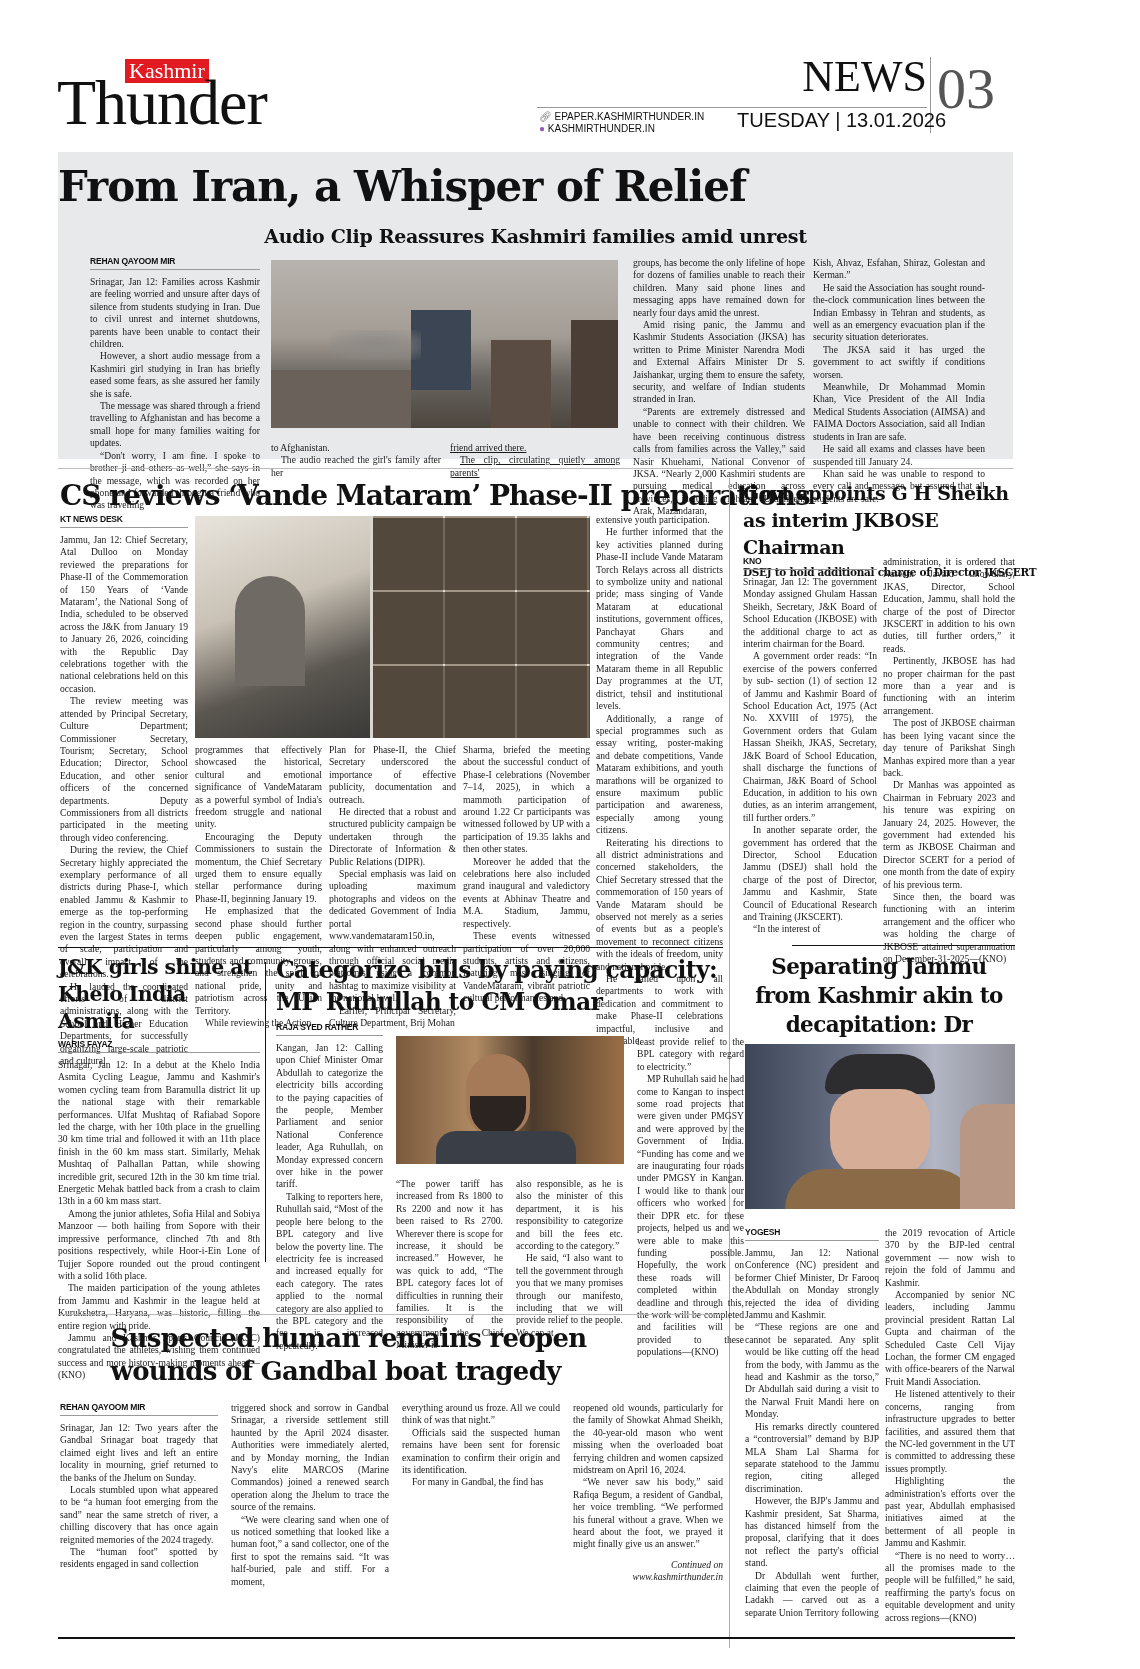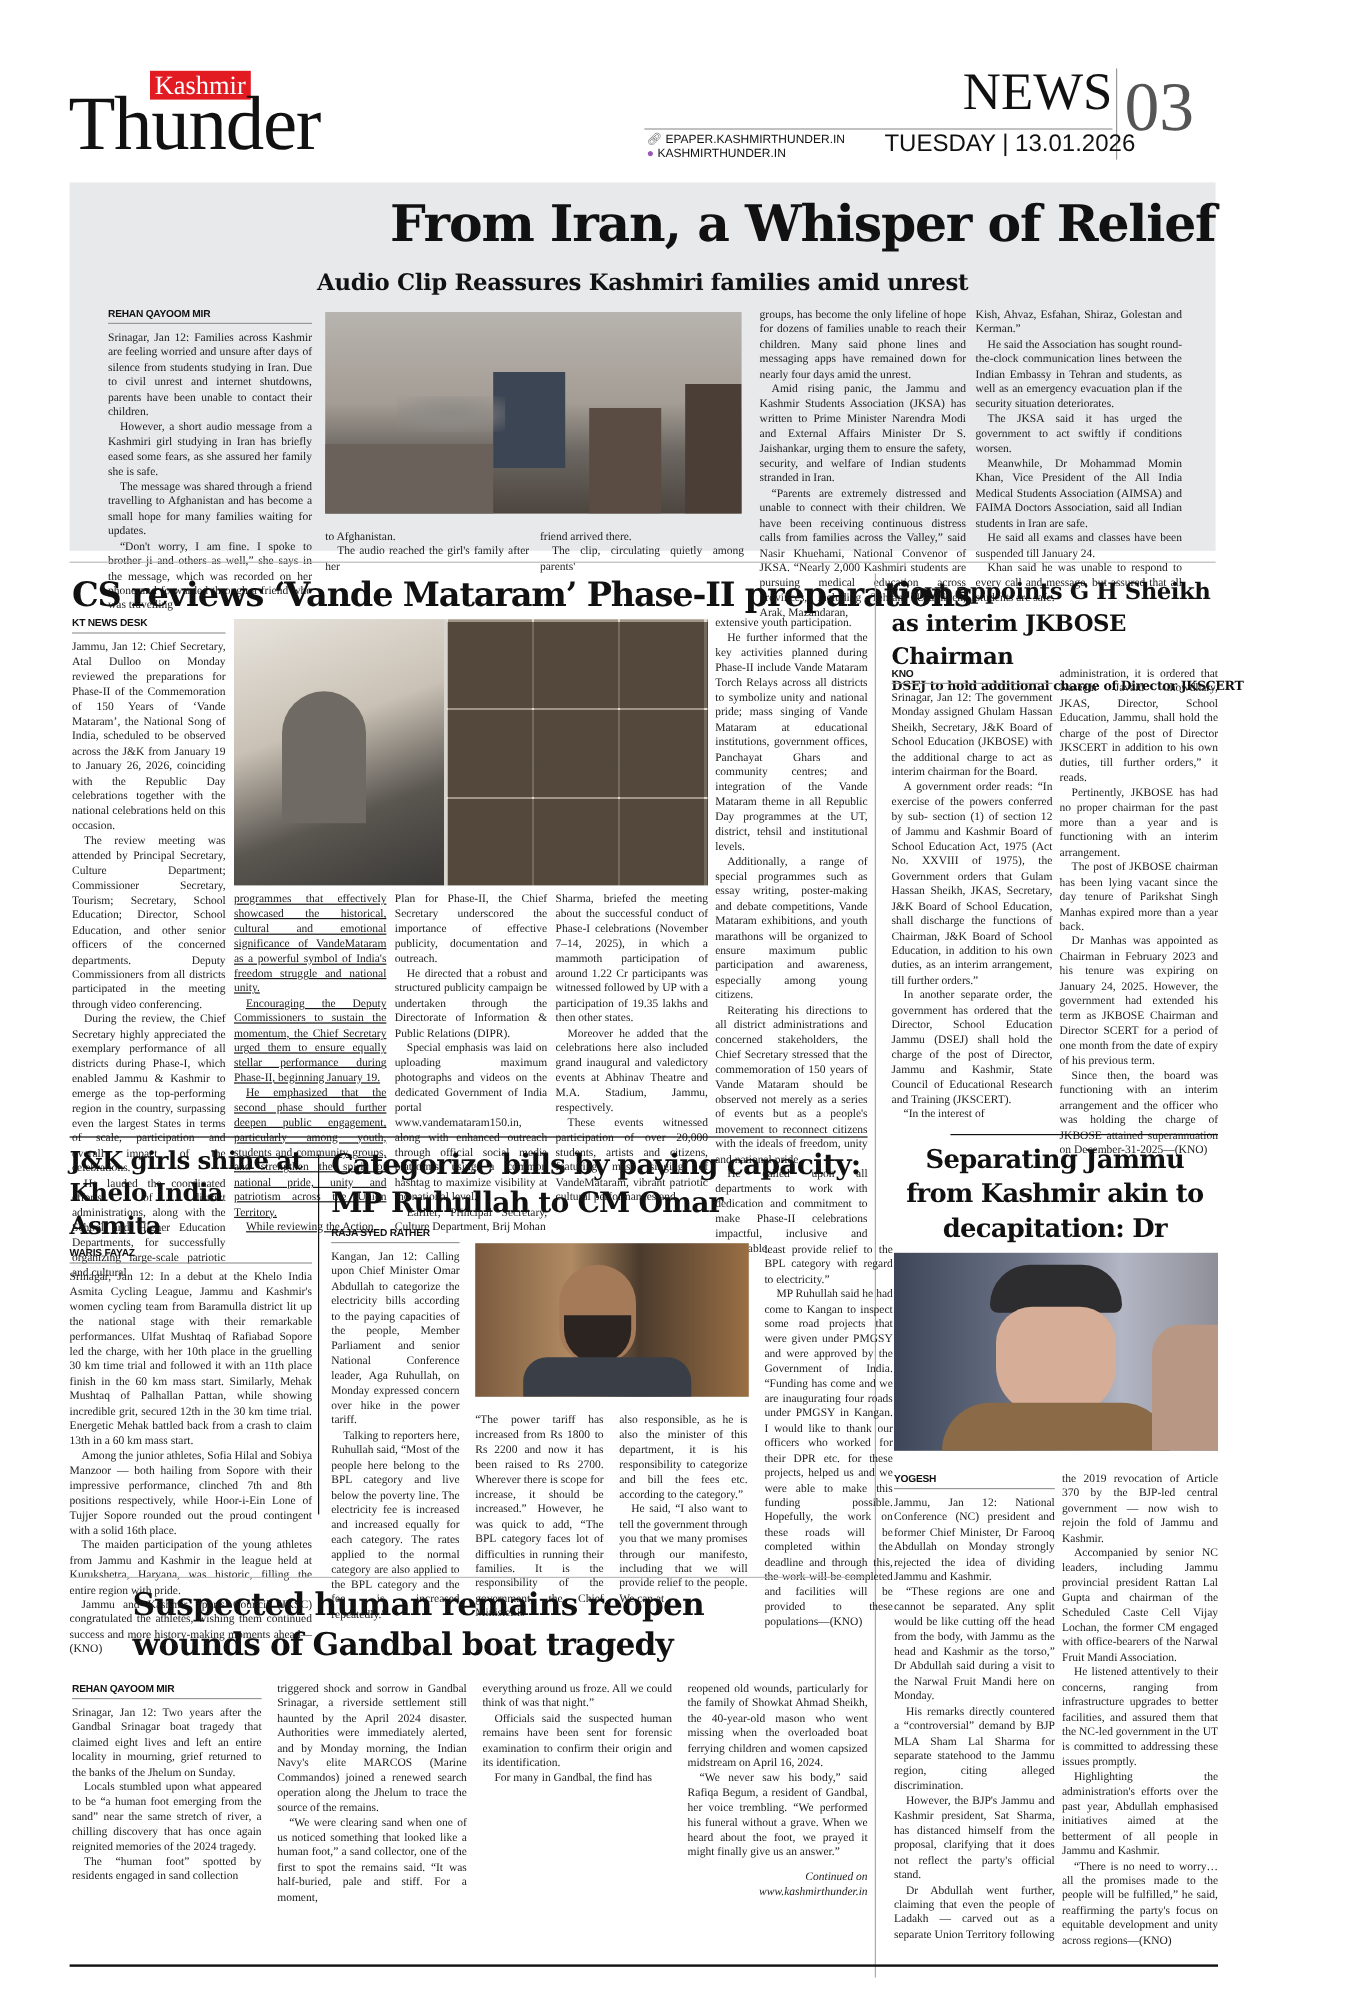--- a/index.html
+++ b/index.html
@@ -36,21 +36,21 @@
     <span>EPAPER.KASHMIRTHUNDER.IN</span>
   </div>
   <div class="abs sans" style="left:484px;top:68px;font-size:10px;line-height:12px;">
     <span style="color:#9b59b6;">●</span>
     <span>KASHMIRTHUNDER.IN</span>
   </div>
   <div class="abs sans" style="left:682px;top:55px;font-size:20px;line-height:20px;">TUESDAY | 13.01.2026</div>
 </div>
 
 <div class="abs" style="left:58px;top:152px;width:955px;height:307px;background:#e8e9eb;">
-  <div class="abs hl" style="left:0;width:100%;top:10px;text-align:right;font-size:42px;line-height:50px;">From Iran, a Whisper of Relief</div>
+  <div class="abs hl" style="left:0;width:100%;top:10px;text-align:left;font-size:42px;line-height:50px;">From Iran, a Whisper of Relief</div>
   <div class="abs hl" style="left:0;width:100%;top:72px;text-align:center;font-size:19px;line-height:24px;letter-spacing:-0.3px;">Audio Clip Reassures Kashmiri families amid unrest</div>
   <div class="abs" style="left:32px;top:104px;width:170px;">
     <div class="byline">REHAN QAYOOM MIR</div>
     <div class="body-text">
       <p class="first">Srinagar, Jan 12: Families across Kashmir are feeling worried and unsure after days of silence from students studying in Iran. Due to civil unrest and internet shutdowns, parents have been unable to contact their children.</p>
       <p>However, a short audio message from a Kashmiri girl studying in Iran has briefly eased some fears, as she assured her family she is safe.</p>
       <p>The message was shared through a friend travelling to Afghanistan and has become a small hope for many families waiting for updates.</p>
       <p>“Don't worry, I am fine. I spoke to brother ji and others as well,” she says in the message, which was recorded on her phone and forwarded through a friend who was travelling</p>
     </div>
   </div>
@@ -58,21 +58,21 @@
     <div class="abs" style="left:140px;top:50px;width:60px;height:80px;background:#3c4554;"></div>
     <div class="abs" style="left:220px;top:80px;width:60px;height:88px;background:#5a4c42;"></div>
     <div class="abs" style="left:0;top:110px;width:140px;height:58px;background:#6a625a;"></div>
     <div class="abs" style="left:300px;top:60px;width:47px;height:108px;background:#4a3e36;"></div>
     <div class="abs" style="left:60px;top:70px;width:90px;height:30px;background:radial-gradient(#8d8a86,transparent);"></div>
   </div>
   <div class="abs body-text" style="left:213px;top:290px;width:170px;">
     <p class="first">to Afghanistan.</p>
     <p>The audio reached the girl's family after her</p>
   </div>
-  <div class="abs body-text" style="left:392px;top:290px;width:170px;">
+  <div class="abs body-text" style="left:392px;top:290px;width:170px;text-decoration:underline;">
     <p class="first">friend arrived there.</p>
     <p>The clip, circulating quietly among parents'</p>
   </div>
   <div class="abs body-text" style="left:575px;top:105px;width:172px;">
     <p class="first">groups, has become the only lifeline of hope for dozens of families unable to reach their children. Many said phone lines and messaging apps have remained down for nearly four days amid the unrest.</p>
     <p>Amid rising panic, the Jammu and Kashmir Students Association (JKSA) has written to Prime Minister Narendra Modi and External Affairs Minister Dr S. Jaishankar, urging them to ensure the safety, security, and welfare of Indian students stranded in Iran.</p>
     <p>“Parents are extremely distressed and unable to connect with their children. We have been receiving continuous distress calls from families across the Valley,” said Nasir Khuehami, National Convenor of JKSA. “Nearly 2,000 Kashmiri students are pursuing medical education across provinces, including Tehran, Urumiyeh, Arak, Mazandaran,</p>
   </div>
   <div class="abs body-text" style="left:755px;top:105px;width:172px;">
     <p class="first">Kish, Ahvaz, Esfahan, Shiraz, Golestan and Kerman.”</p>
@@ -94,21 +94,21 @@
       <p>The review meeting was attended by Principal Secretary, Culture Department; Commissioner Secretary, Tourism; Secretary, School Education; Director, School Education, and other senior officers of the concerned departments. Deputy Commissioners from all districts participated in the meeting through video conferencing.</p>
       <p>During the review, the Chief Secretary highly appreciated the exemplary performance of all districts during Phase-I, which enabled Jammu &amp; Kashmir to emerge as the top-performing region in the country, surpassing even the largest States in terms of scale, participation and overall impact of the celebrations.</p>
       <p>He lauded the coordinated efforts of district administrations, along with the School and Higher Education Departments, for successfully organizing large-scale patriotic and cultural</p>
     </div>
   </div>
   <div class="abs photo" style="left:137px;top:38px;width:395px;height:222px;background:#d9d6d0;">
     <div class="abs" style="left:0;top:0;width:175px;height:222px;background:linear-gradient(160deg,#e8e4dd 0%,#c9c1b5 40%,#5a5650 70%,#3b3a38 100%);"></div>
     <div class="abs" style="left:178px;top:0;width:217px;height:222px;background:repeating-linear-gradient(90deg,#a99f92 0 70px,#ece9e2 70px 72px),repeating-linear-gradient(0deg,#7d7468 0 72px,#f2efea 72px 74px);background-blend-mode:multiply;"></div>
     <div class="abs" style="left:40px;top:60px;width:70px;height:110px;background:#6f6a63;border-radius:35px 35px 0 0;"></div>
   </div>
-  <div class="abs body-text" style="left:137px;top:266px;width:127px;text-decoration:underline;">
+  <div class="abs body-text" style="left:137px;top:266px;width:127px;">
     <p class="first">programmes that effectively showcased the historical, cultural and emotional significance of VandeMataram as a powerful symbol of India's freedom struggle and national unity.</p>
     <p>Encouraging the Deputy Commissioners to sustain the momentum, the Chief Secretary urged them to ensure equally stellar performance during Phase-II, beginning January 19.</p>
     <p>He emphasized that the second phase should further deepen public engagement, particularly among youth, students and community groups, and strengthen the spirit of national pride, unity and patriotism across the Union Territory.</p>
     <p>While reviewing the Action</p>
   </div>
   <div class="abs body-text" style="left:271px;top:266px;width:127px;">
     <p class="first">Plan for Phase-II, the Chief Secretary underscored the importance of effective publicity, documentation and outreach.</p>
     <p>He directed that a robust and structured publicity campaign be undertaken through the Directorate of Information &amp; Public Relations (DIPR).</p>
     <p>Special emphasis was laid on uploading maximum photographs and videos on the dedicated Government of India portal www.vandemataram150.in, along with enhanced outreach through official social media platforms using a common hashtag to maximize visibility at the national level.</p>
     <p>Earlier, Principal Secretary, Culture Department, Brij Mohan</p>

